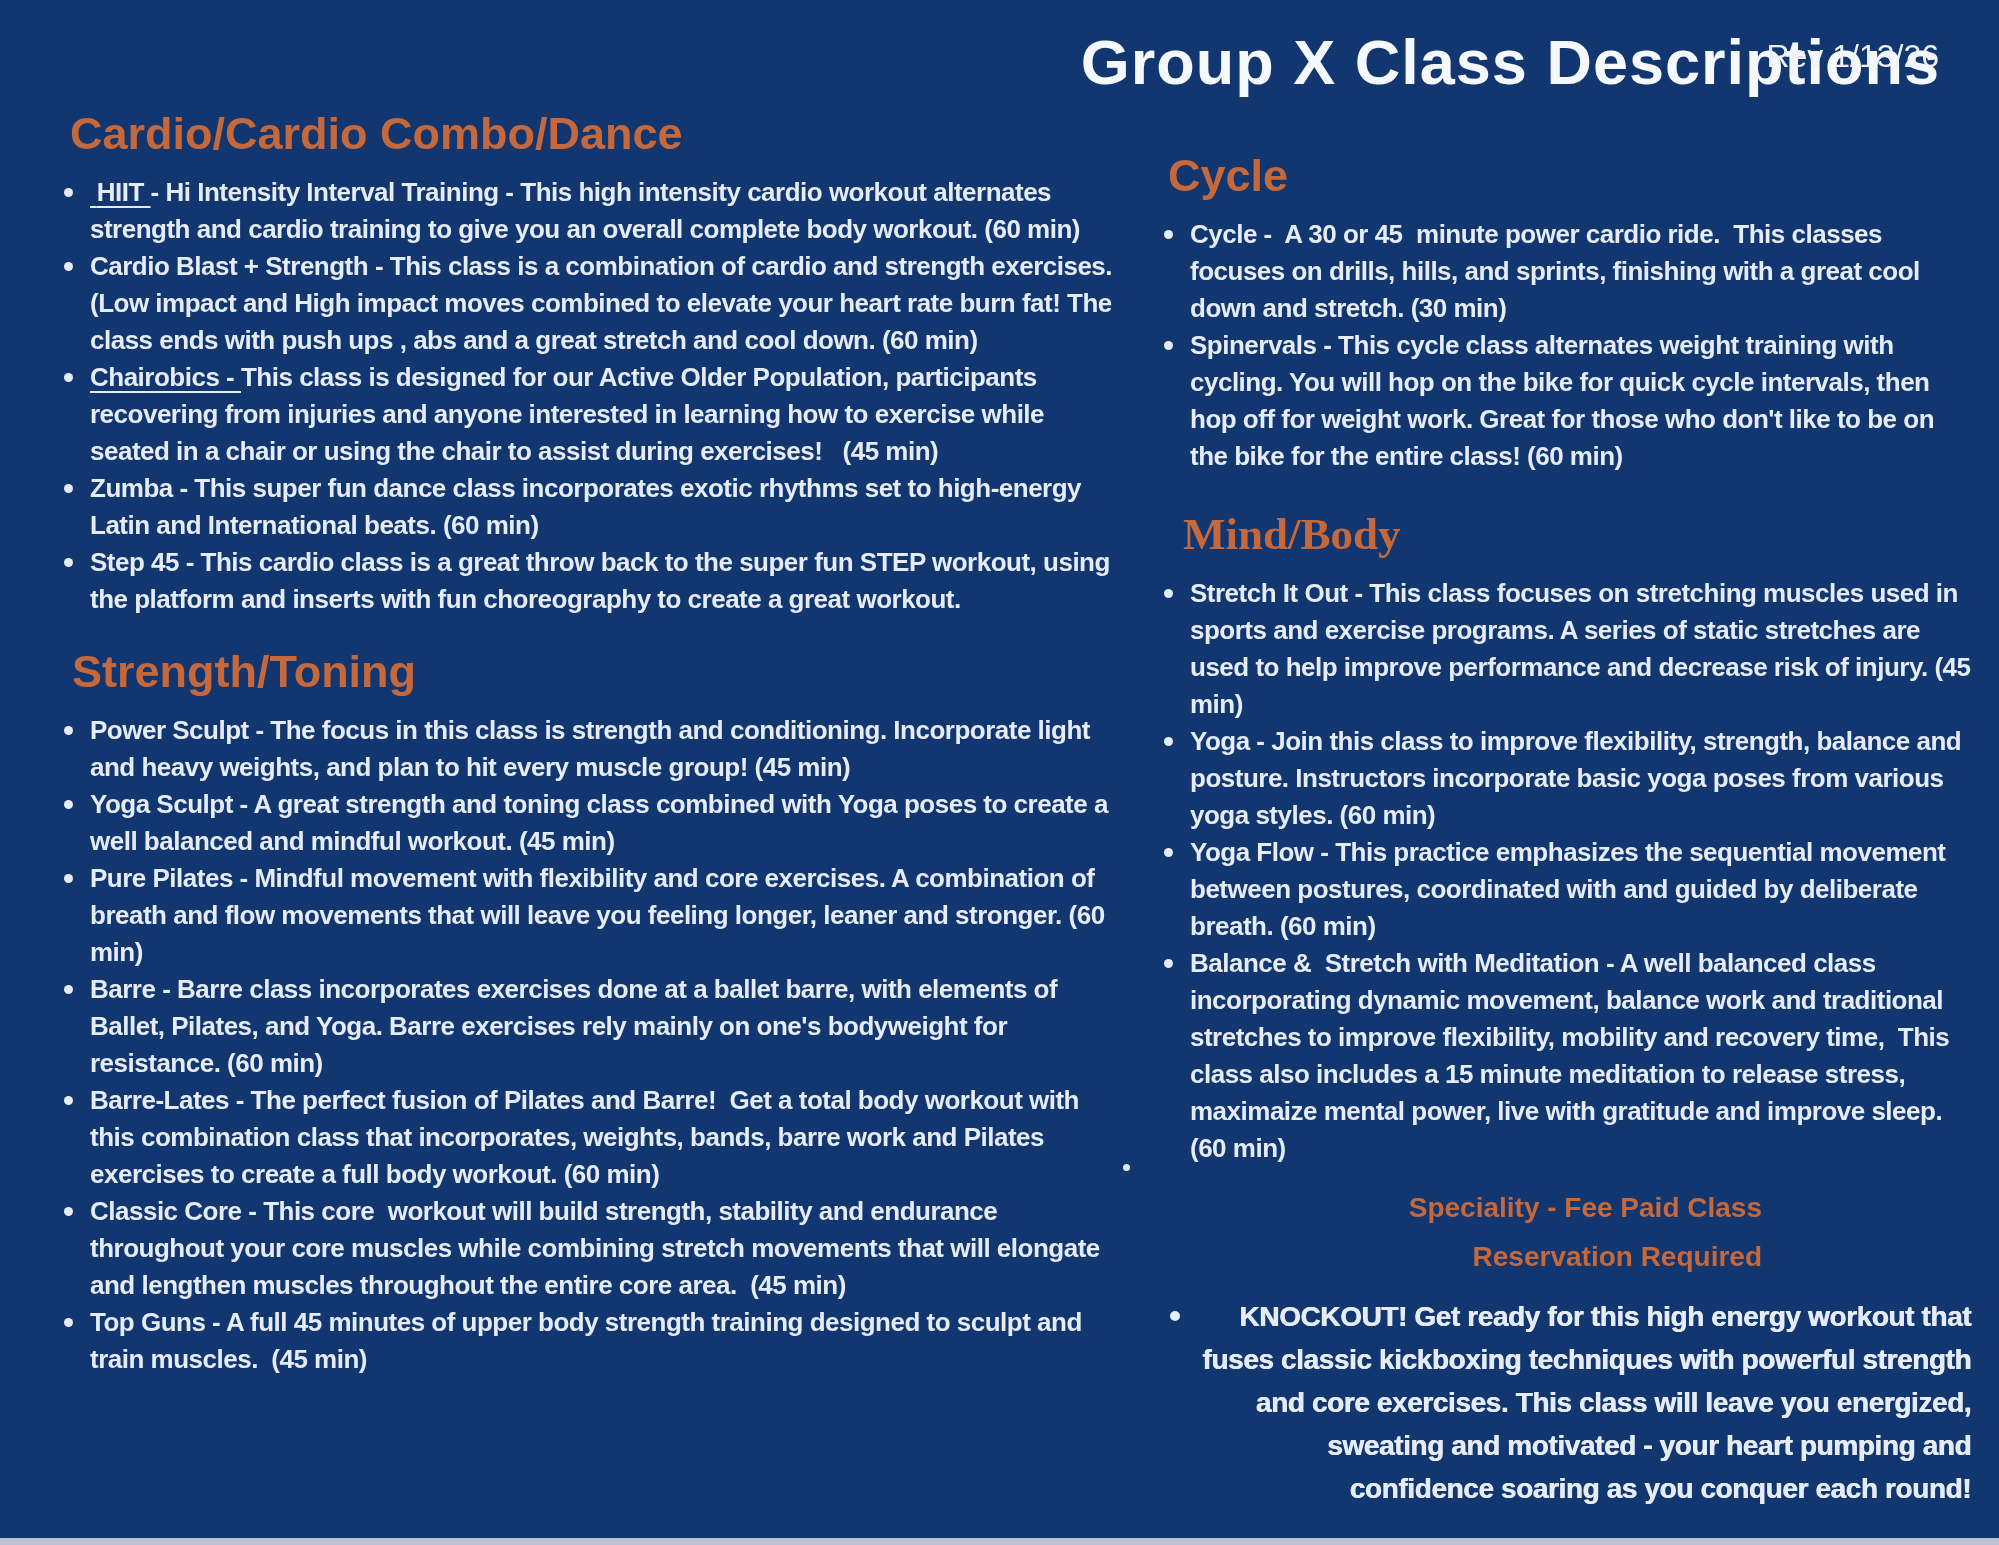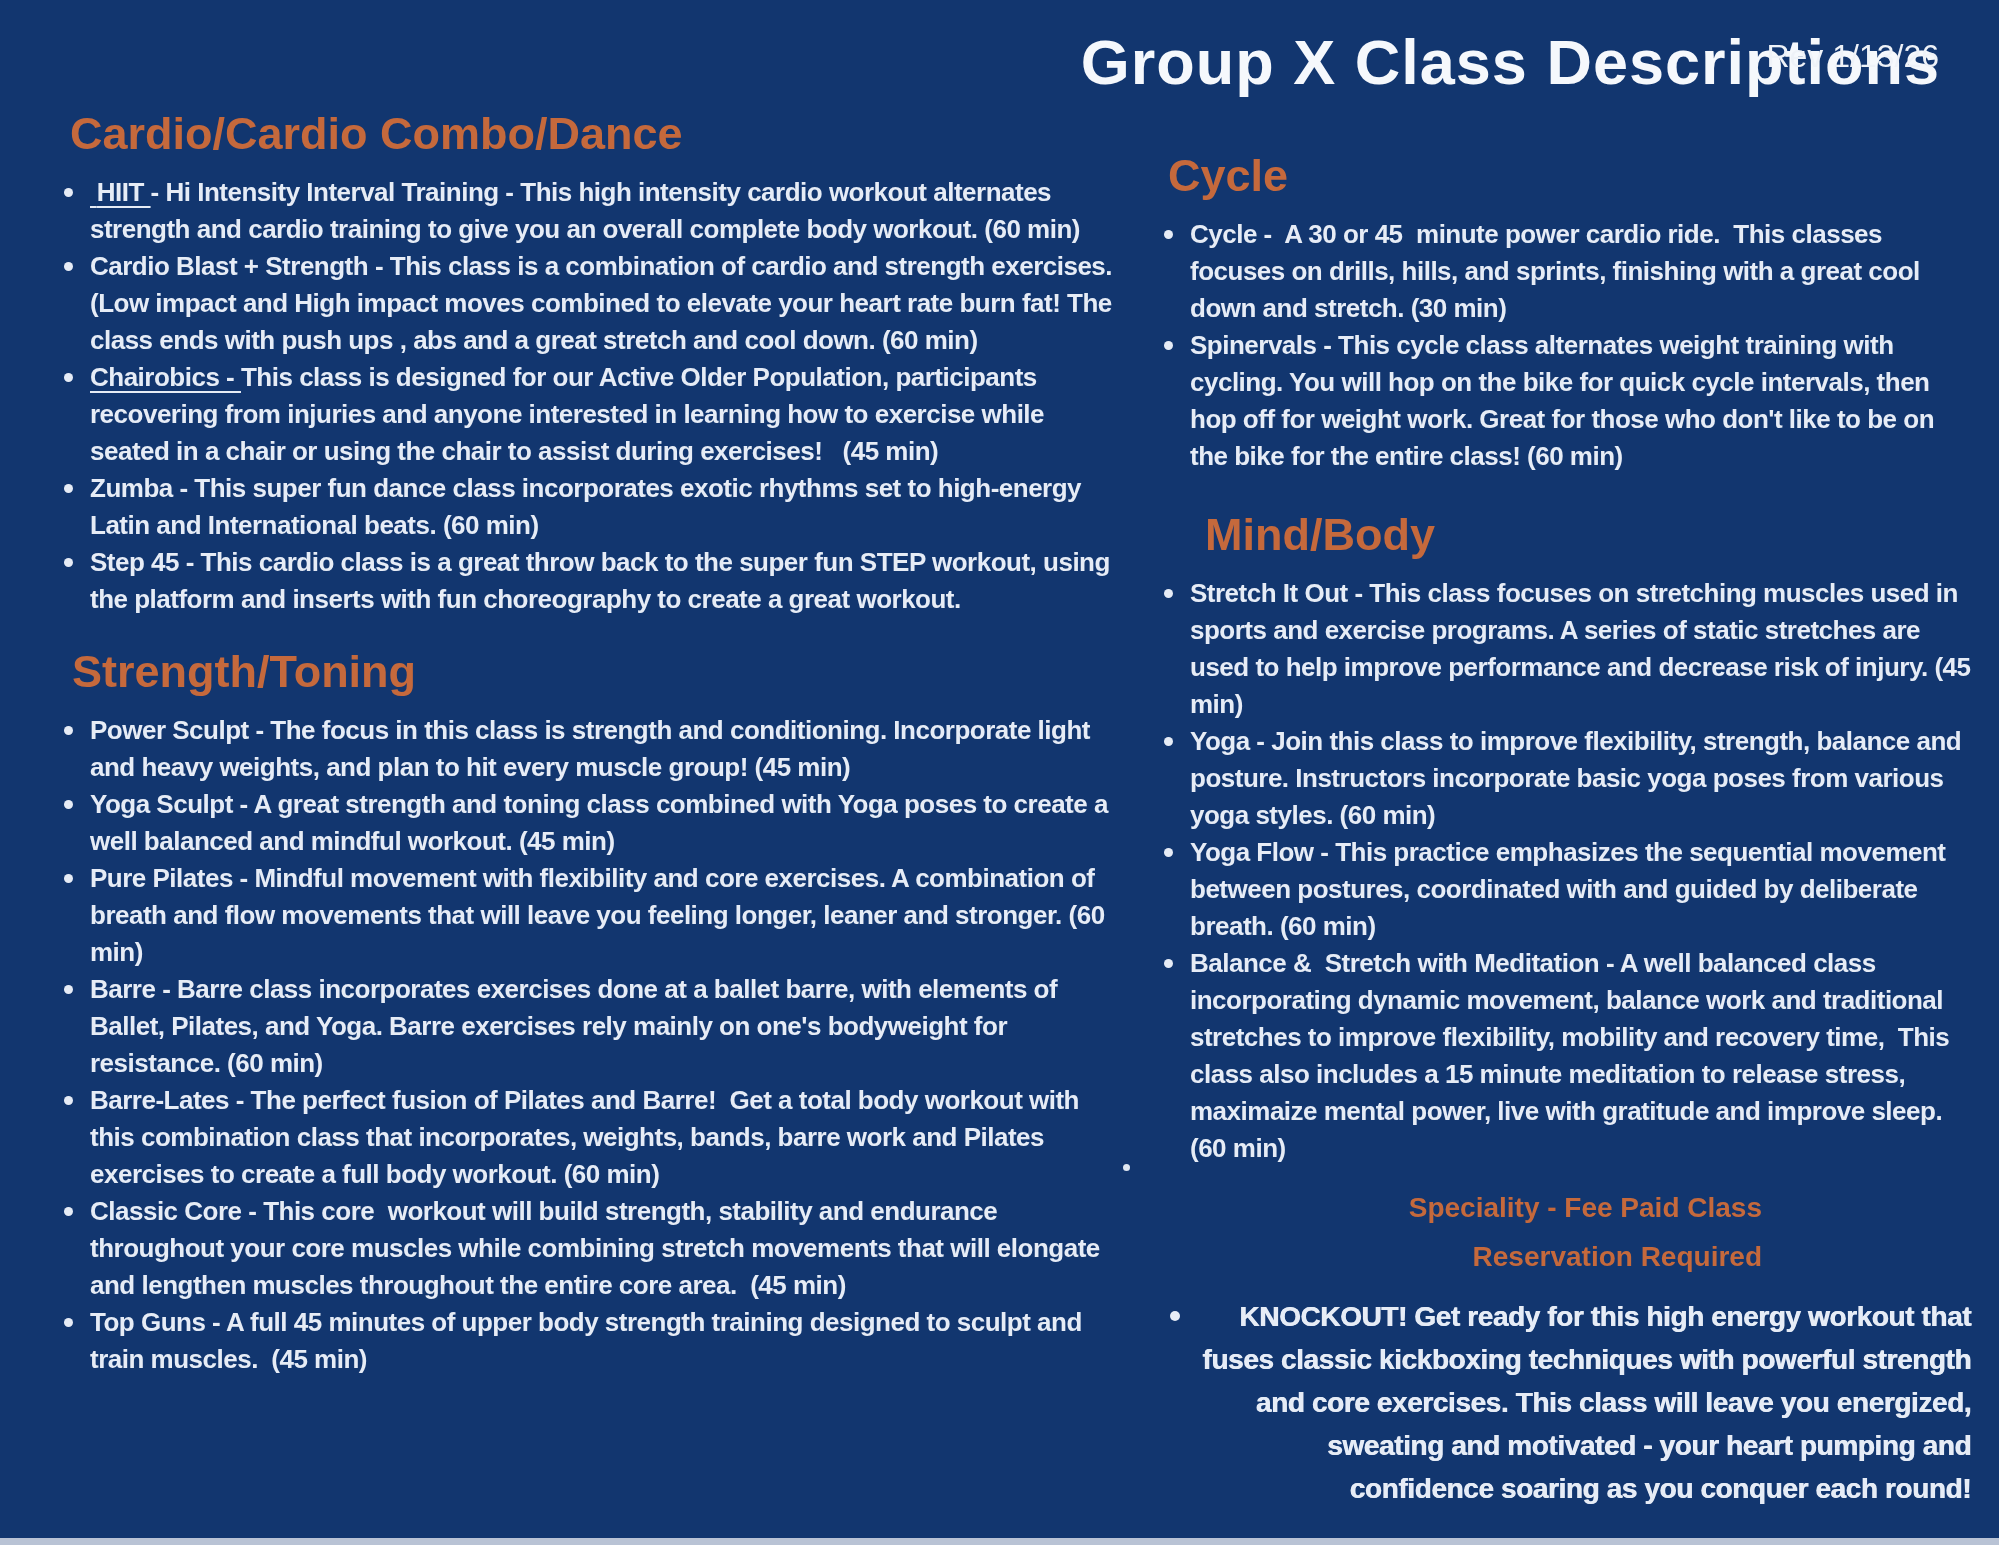--- a/index.html
+++ b/index.html
@@ -29,21 +29,21 @@
   }
   .col{position:absolute;}
   .col-left{left:40px;top:108px;width:1102px;}
   .col-right{left:1140px;top:150px;width:845px;}
   h2.sec{
     font-size:45px;font-weight:bold;color:var(--accent);
     margin:0 0 14px 30px;line-height:1.15;letter-spacing:0;
   }
   h2.sec-strength{margin-top:28px;margin-left:32px;}
   h2.sec-cycle{margin-left:28px;}
-  h2.sec-mindbody{margin-top:34px;margin-left:65px;}
+  h2.sec-mindbody{margin-top:34px;margin-left:43px;font-family:Liberation Serif, serif;}
   h2.sec-spec{
     margin:16px 0 10px 42px;width:580px;text-align:right;
     font-size:28px;line-height:49px;
   }
   ul.class-list{
     list-style:none;margin:14px;padding:0 0 0 36px;
     font-size:26px;line-height:37px;font-weight:bold;
     color:var(--text);letter-spacing:-0.5px;
   }
   ul.class-list li{position:relative;}

